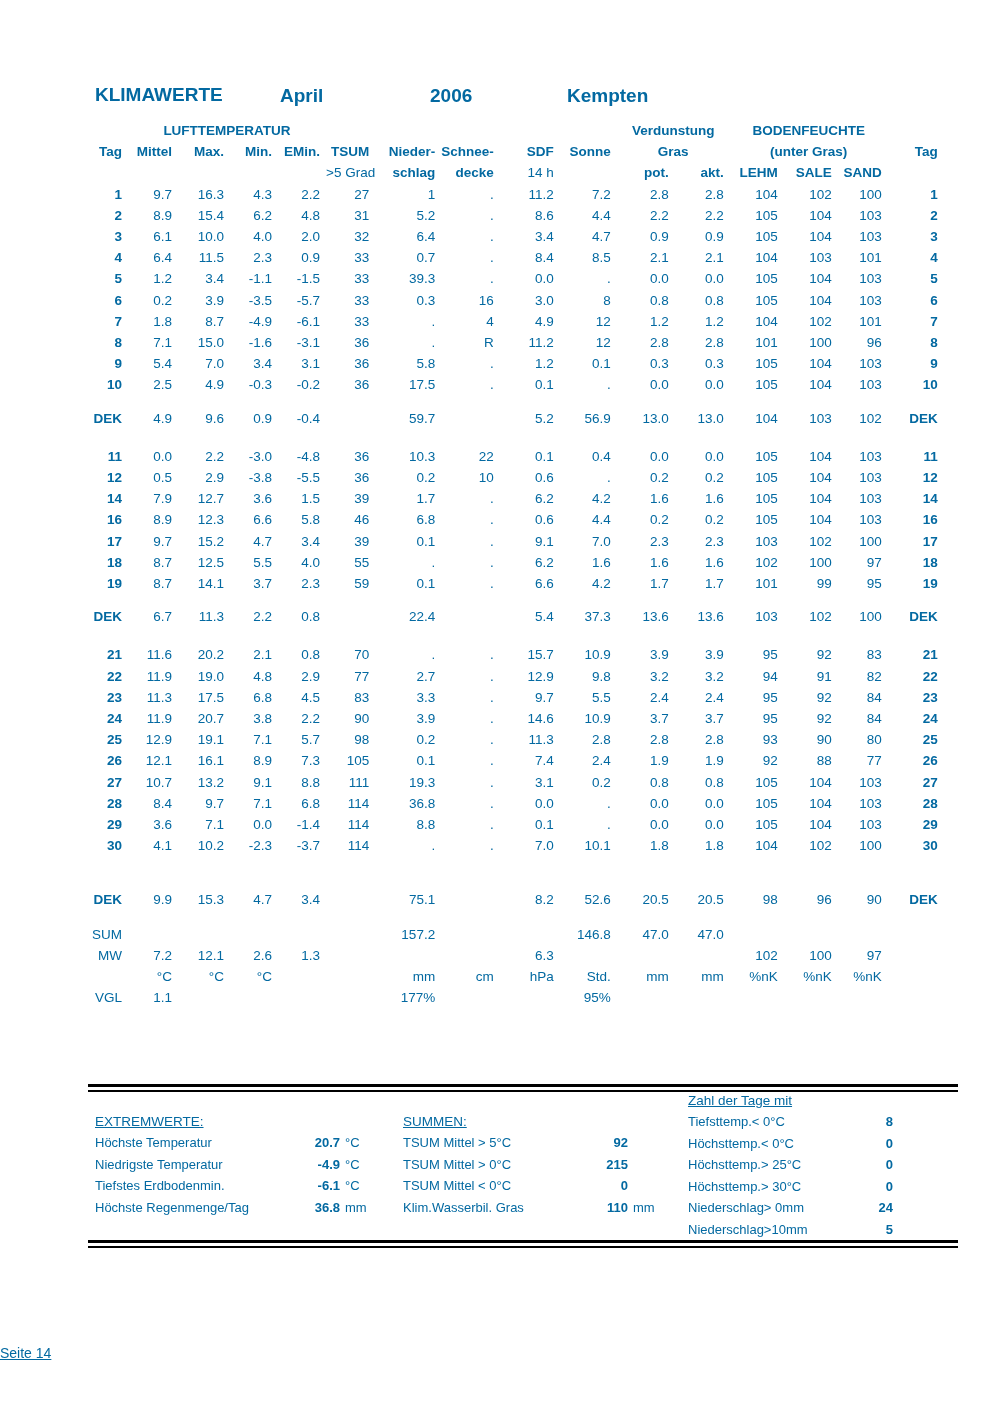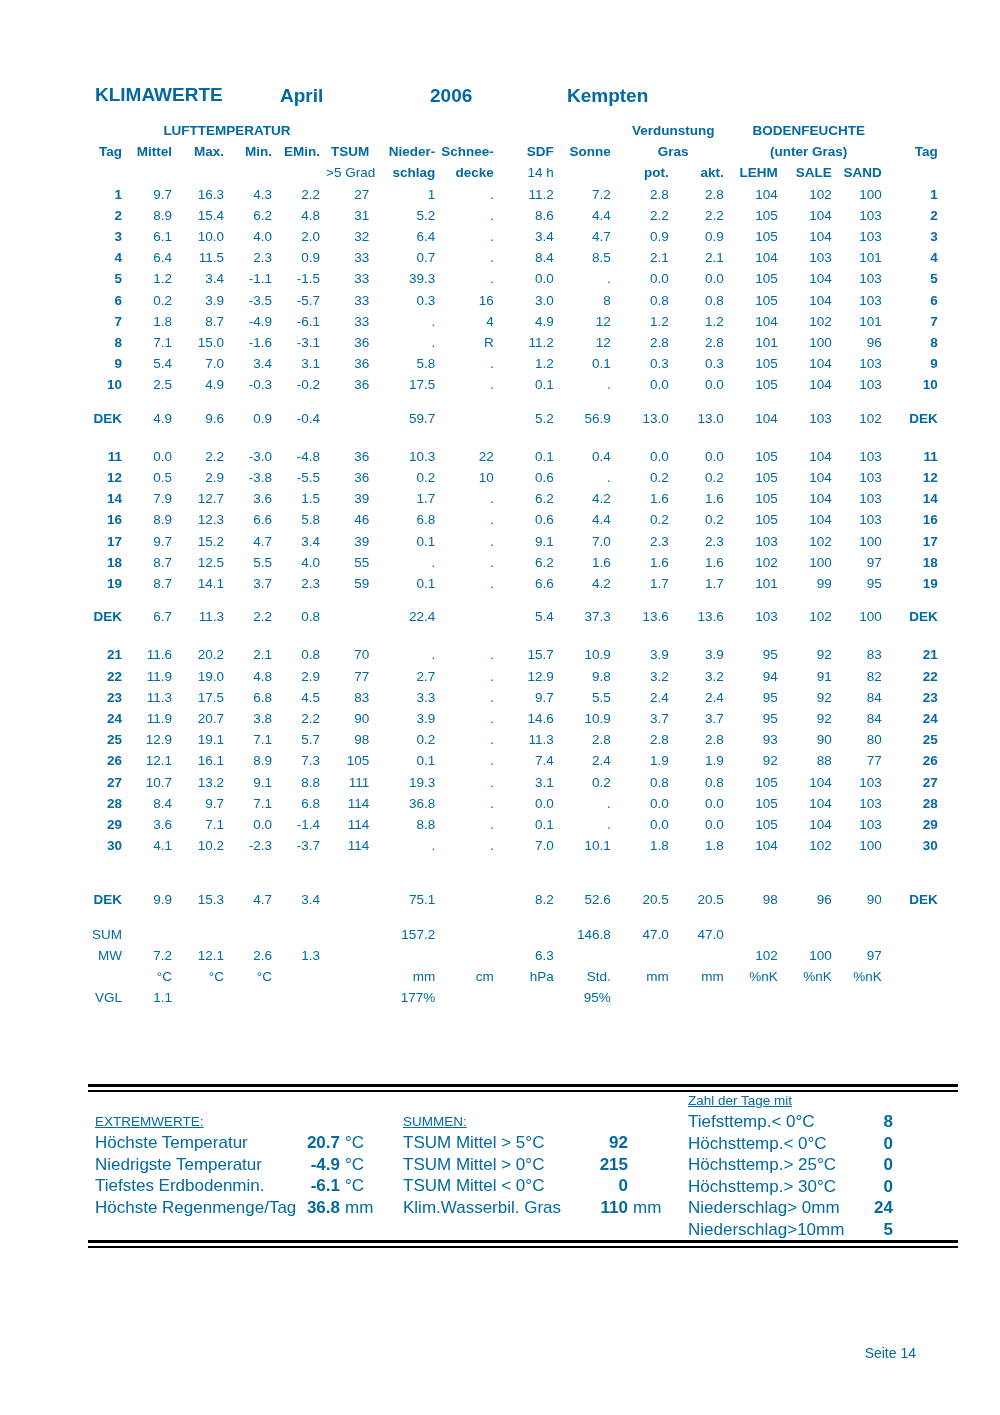--- a/index.html
+++ b/index.html
@@ -39,29 +39,29 @@
           border-top:3px solid #000; border-bottom:2px solid #000; }
   .rule-top    { top:1084px; }
   .rule-bottom { top:1240px; }
 
   
   .bcol { position:absolute; }
   #extremes  { left:95px;  top:1111px; }
   #sums      { left:403px; top:1111px; }
   #daycounts { left:688px; top:1090px; }
   .bhead { font-weight:normal; text-decoration:underline; font-size:13.5px; height:21px; line-height:21px; white-space:nowrap; }
-  .brow  { display:flex; height:21.5px; line-height:21.5px; font-size:17px; white-space:nowrap;align-items:center; }
+  .brow  { display:flex; height:21.5px; line-height:21.5px; font-size:13px; white-space:nowrap;align-items:center; }
   .blabel { text-align:left; }
   .bval   { font-weight:bold; text-align:right; }
   .bunit  { padding-left:5px; }
   #extremes  .blabel{width:205px;} #extremes  .bval{width:40px;} #extremes  .bunit{width:30px;}
   #sums      .blabel{width:180px;} #sums      .bval{width:45px;} #sums      .bunit{width:30px;}
   #daycounts .blabel{width:155px;} #daycounts .bval{width:50px;}
 
-  .footer { position:absolute; top:1345px; left:0; width:916px; text-align:right; font-size:14px; }
+  .footer { position:absolute; top:1345px; left:0; width:916px; text-align:left; font-size:14px;text-decoration:underline; }
 </style>
 </head>
 <body>
 
 <div class="page">
 
   <div class="title-row">
     <span class="t-main">KLIMAWERTE</span>
     <span class="t-month">April</span>
     <span class="t-year">2006</span>

